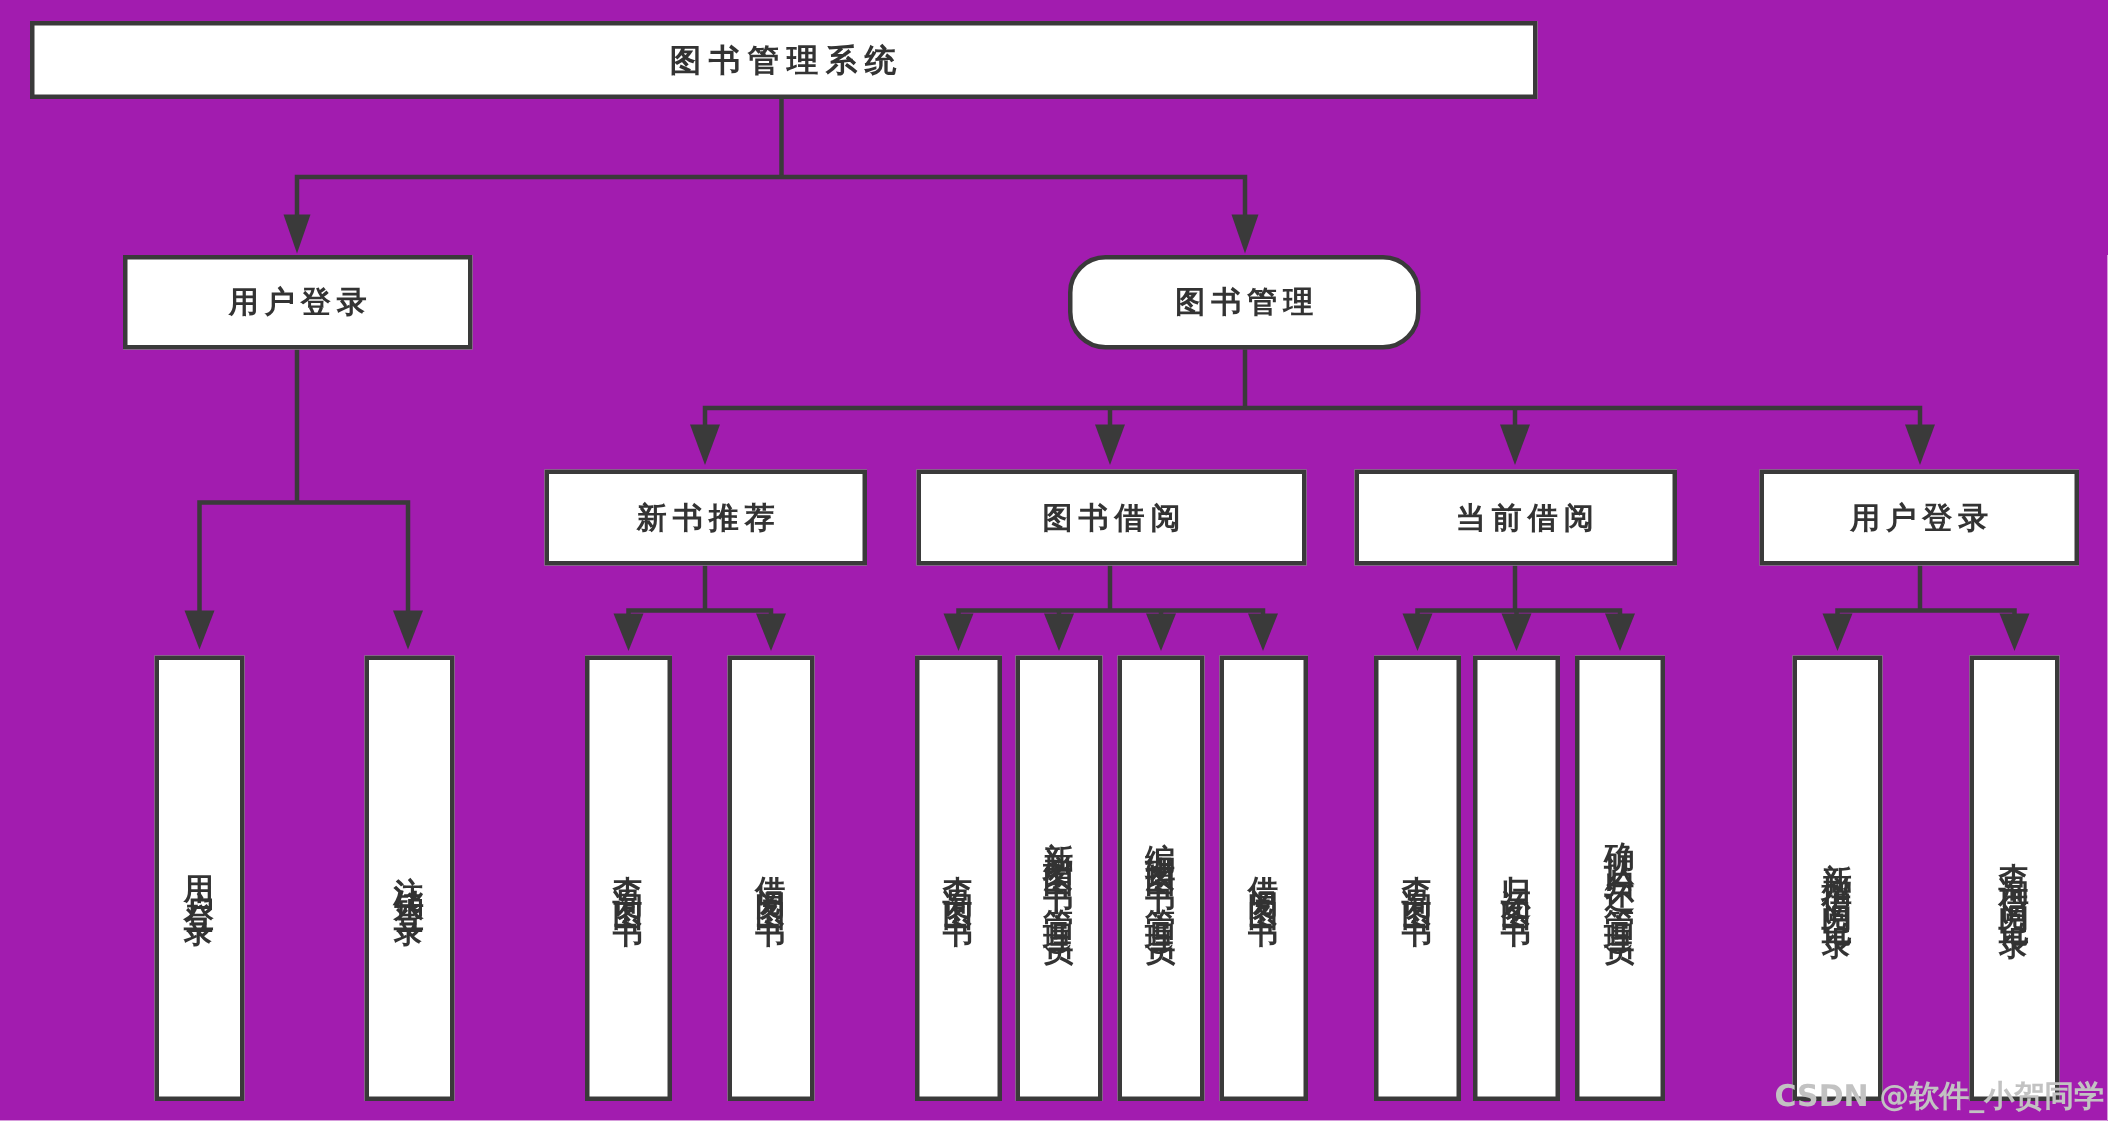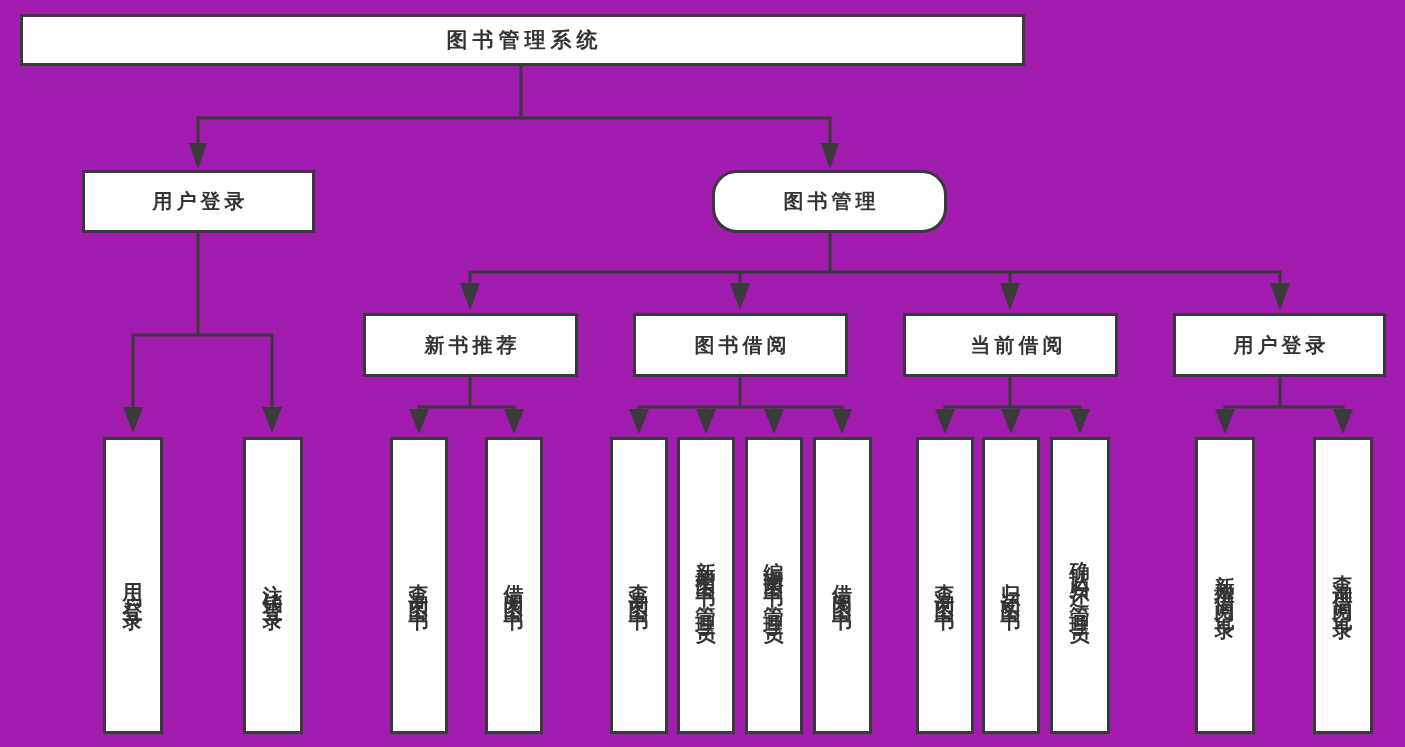--- a/index.html
+++ b/index.html
@@ -127,21 +127,21 @@
   <div class="box lvl2" style="left:82px; width:233px;">
     <span class="hlabel">用户登录</span>
   </div>
   <div class="box lvl2" style="left:712px; width:235px;border-radius:25px;">
     <span class="hlabel">图书管理</span>
   </div>
 
   <div class="box lvl3" style="left:363px; width:215px;">
     <span class="hlabel">新书推荐</span>
   </div>
-  <div class="box lvl3" style="left:633px; width:215px;">
+  <div class="box lvl3" style="left:611px; width:260px;">
     <span class="hlabel">图书借阅</span>
   </div>
   <div class="box lvl3" style="left:903px; width:215px;padding-left:12px;">
     <span class="hlabel">当前借阅</span>
   </div>
   <div class="box lvl3" style="left:1173px; width:213px;">
     <span class="hlabel">用户登录</span>
   </div>
 
   <div class="box vbox" style="left:103px; width:60px;">
@@ -181,13 +181,14 @@
     <span class="vlabel">确认归还（管理员）</span>
   </div>
 
   <div class="box vbox" style="left:1195px; width:60px;">
     <span class="vlabel">新增借阅记录</span>
   </div>
   <div class="box vbox" style="left:1313px; width:60px;">
     <span class="vlabel">查询借阅记录</span>
   </div>
 
+  <div id="watermark">CSDN @软件_小贺同学</div>
 </div>
 
 </body></html>

